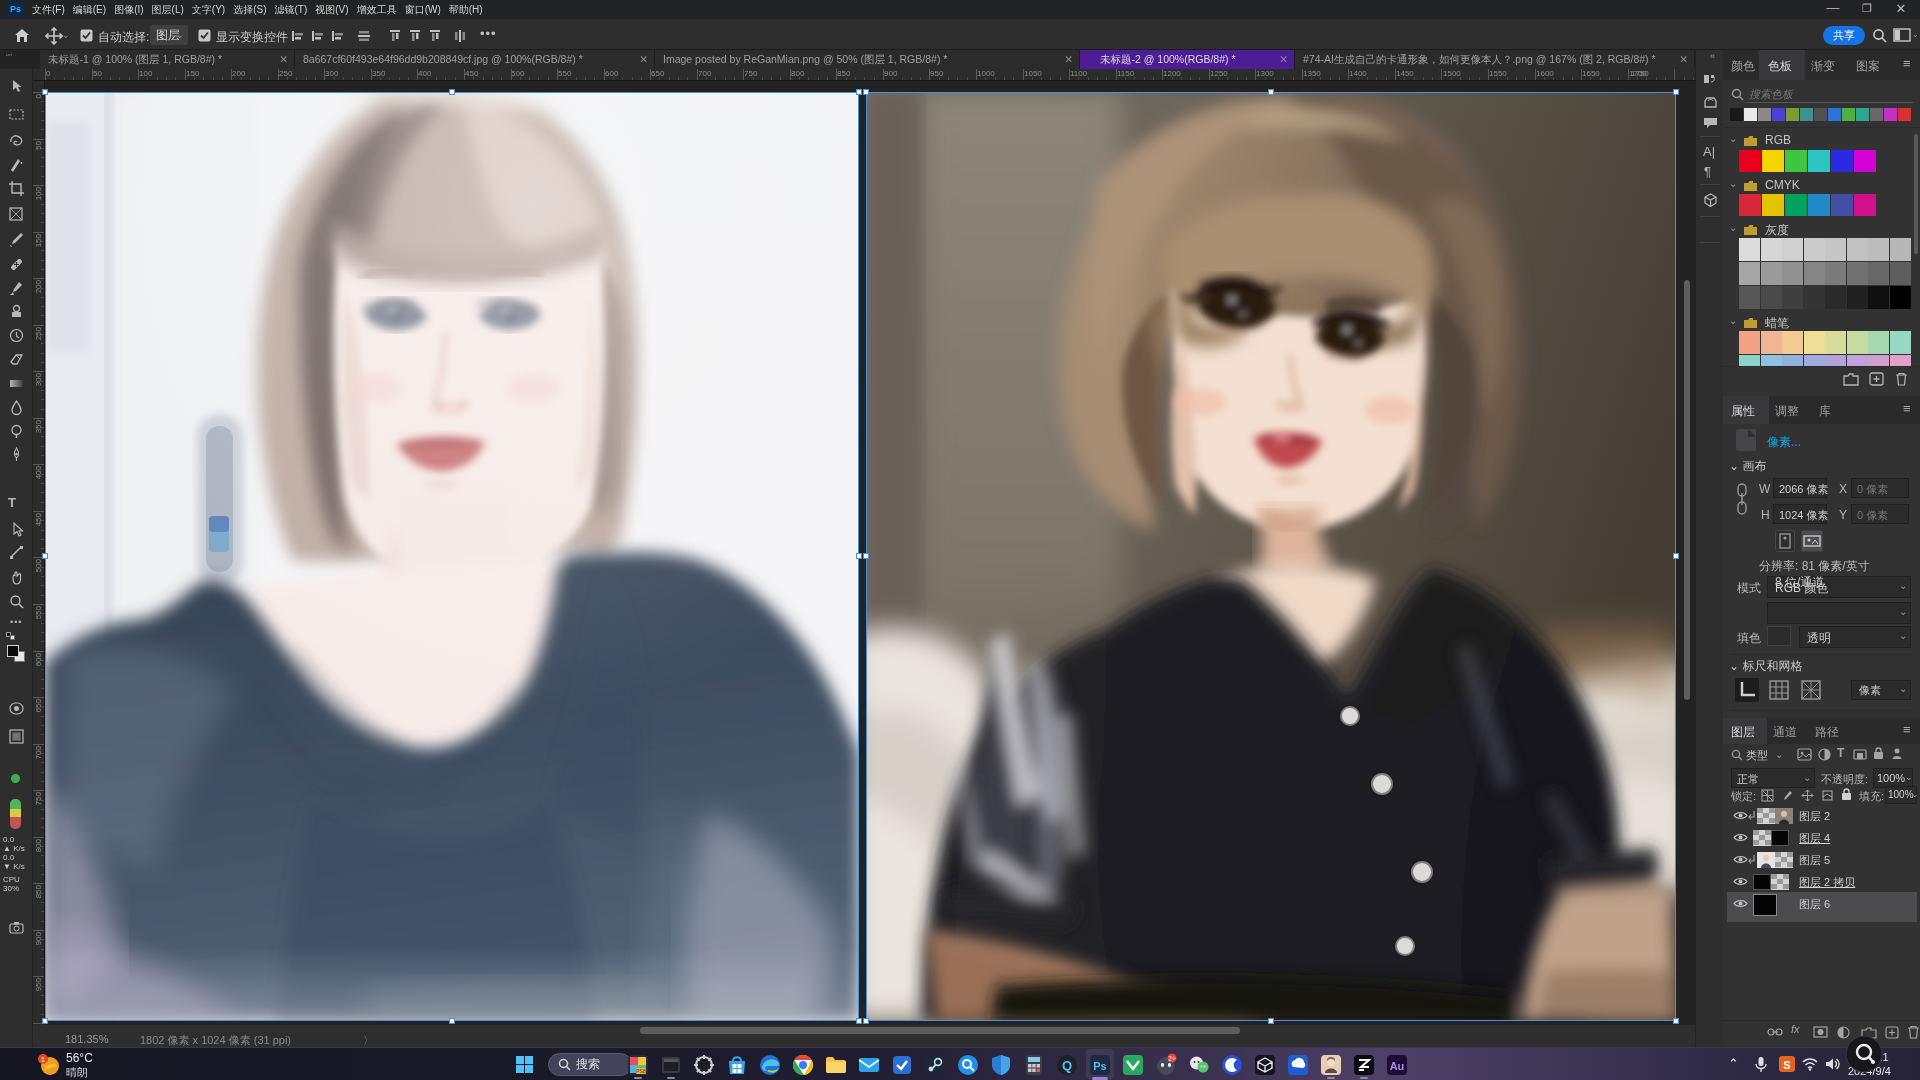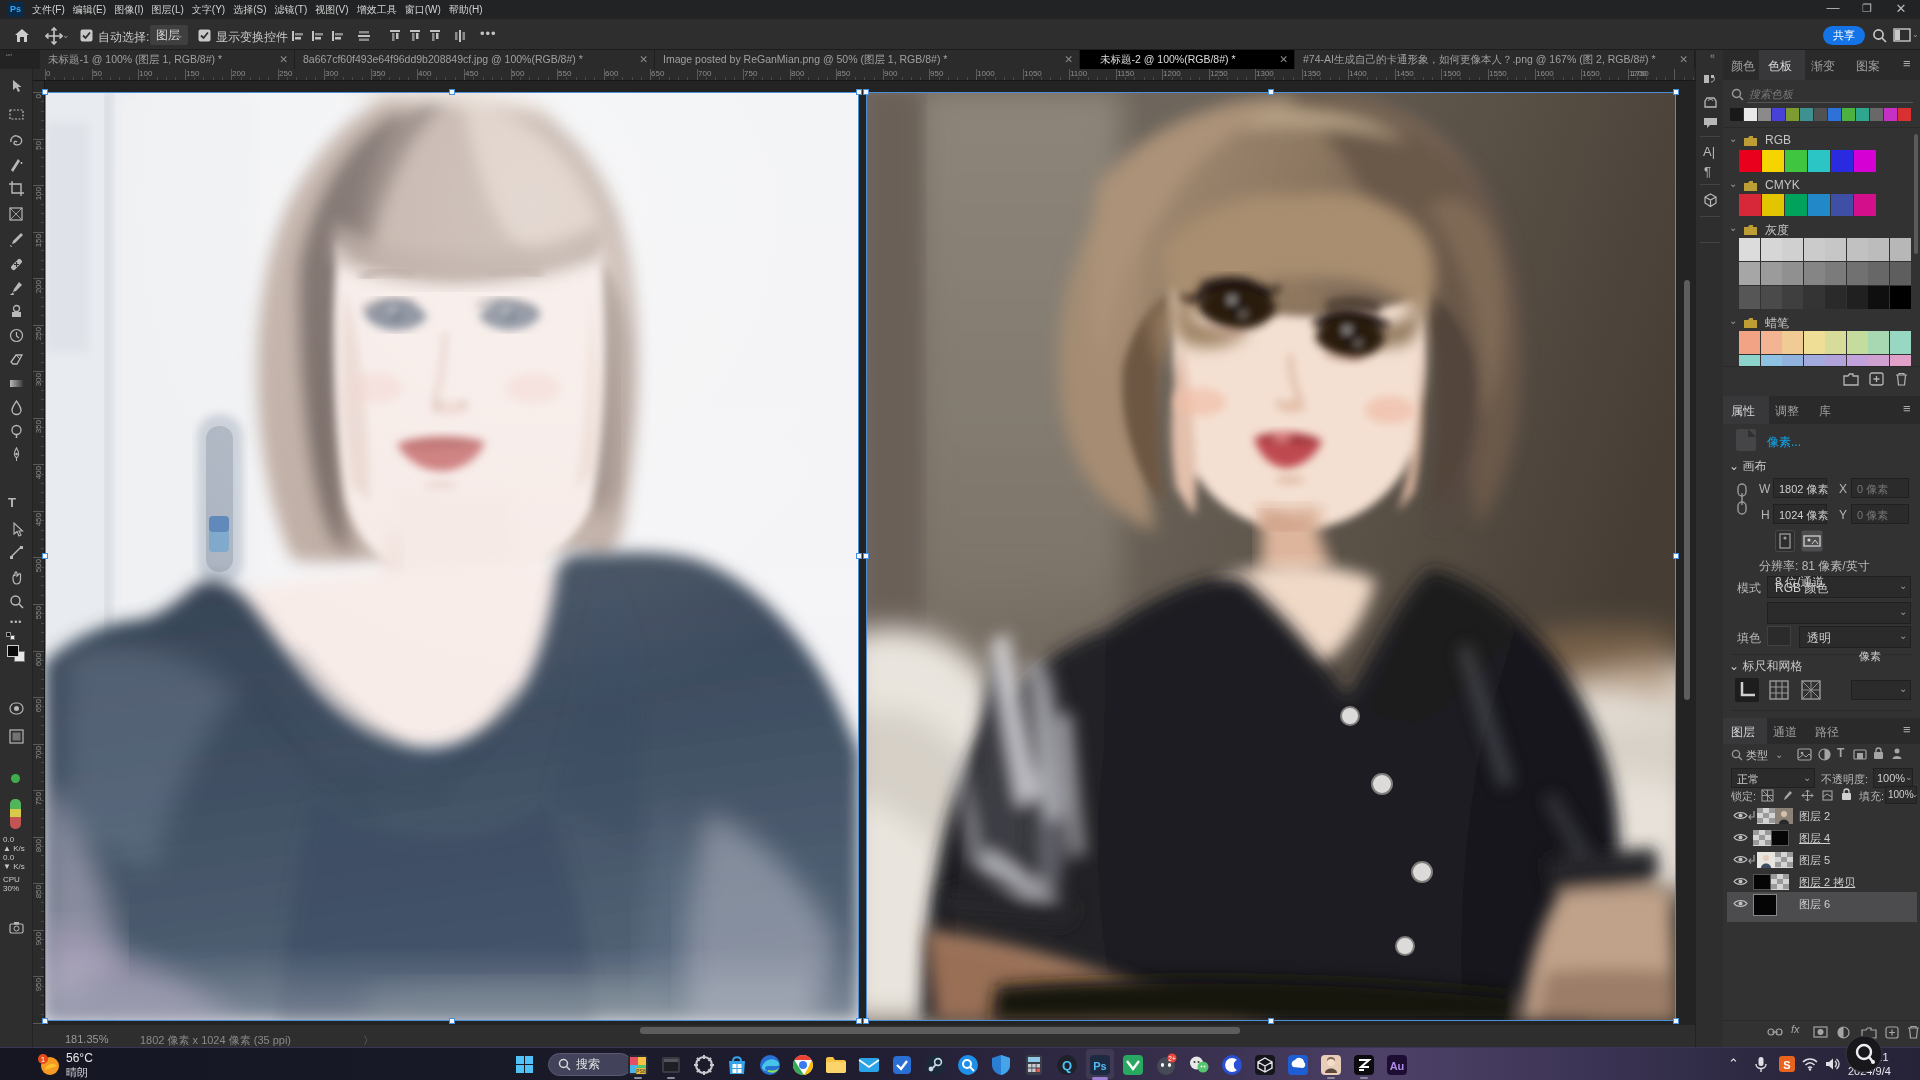--- a/index.html
+++ b/index.html
@@ -3,21 +3,21 @@
 <style>
 *{margin:0;padding:0;box-sizing:border-box;font-family:"Liberation Sans",sans-serif;}
 html,body{width:1920px;height:1080px;overflow:hidden;background:#232323;}
 #app{position:absolute;left:0;top:0;width:1920px;height:1080px;}
 .abs{position:absolute;}
 #menubar{left:0;top:0;width:1920px;height:19px;background:#222324;color:#d2d2d2;font-size:10px;}
 #menubar .mi{display:inline-block;padding:3px 4px;line-height:14px;}
 #optbar{left:0;top:19px;width:1920px;height:31px;background:#2e2e2e;border-bottom:1px solid #1c1c1c;color:#c7c7c7;font-size:12px;}
 #tabbar{left:0;top:50px;width:1920px;height:19px;background:#232323;font-size:10.5px;color:#a0a0a0;}
 .tab{position:absolute;top:0;height:19px;line-height:19px;padding:0 8px;background:#2b2b2b;border-right:1px solid #1d1d1d;white-space:nowrap;overflow:hidden;}
-.tab.active{background:#000000;color:#dfdfdf;padding-left:20px;}
+.tab.active{background:#4c1d95;color:#dfdfdf;padding-left:20px;}
 #toolcol{left:0;top:69px;width:33px;height:978px;background:#2e2e2e;border-right:1px solid #222;}
 #hruler{left:33px;top:69px;width:1662px;height:12px;background:#2b2b2b;border-bottom:1px solid #171717;overflow:hidden;}
 #vruler{left:33px;top:81px;width:12px;height:944px;background:#2b2b2b;border-right:1px solid #171717;overflow:hidden;}
 #pasteboard{left:45px;top:81px;width:1650px;height:944px;background:#232323;}
 #statusbar{left:33px;top:1025px;width:1662px;height:22px;background:#2e2e2e;color:#989898;font-size:11px;}
 #dockstrip{left:1695px;top:50px;width:28px;height:997px;background:#2e2e2e;border-left:1px solid #222;}
 #panels{left:1723px;top:50px;width:197px;height:997px;background:#363636;}
 #taskbar{left:0;top:1047px;width:1920px;height:33px;background:linear-gradient(90deg,#151622 0%,#181927 25%,#201d31 45%,#38304e 62%,#4e4168 72%,#3d3556 82%,#2b2840 92%,#262338 100%);border-top:1px solid #3a3458;}
 </style></head>
 <body>
@@ -789,21 +789,21 @@
     <g fill="#dddbd9" stroke="#807e7c" stroke-width="2">
       <circle cx="484" cy="624" r="9"></circle>
       <circle cx="516" cy="692" r="10"></circle>
       <circle cx="556" cy="780" r="10"></circle>
       <circle cx="539" cy="854" r="9"></circle>
     </g>
   </svg>
   </div>
   <div class="abs" id="statusbar">
     <span style="position:absolute;left:32px;top:8px;">181.35%</span>
-    <span style="position:absolute;left:107px;top:8px;color:#8a8a8a;">1802 像素 x 1024 像素 (35 ppi)</span>
+    <span style="position:absolute;left:107px;top:8px;color:#8a8a8a;">1802 像素 x 1024 像素 (31 ppi)</span>
     <span style="position:absolute;left:330px;top:8px;color:#777;">〉</span>
   </div>
   <div class="abs" id="selover" style="left:0;top:0;width:1920px;height:1080px;pointer-events:none;">
       <span class="abs" style="left:45px;top:92px;width:814px;height:929px;border:1px solid #4a90d9;"></span>
       <span class="abs" style="left:42px;top:89px;width:6px;height:6px;background:#f3f6fa;border:1px solid #4a90d9;box-sizing:border-box;"></span>
       <span class="abs" style="left:449px;top:89px;width:6px;height:6px;background:#f3f6fa;border:1px solid #4a90d9;box-sizing:border-box;"></span>
       <span class="abs" style="left:856px;top:89px;width:6px;height:6px;background:#f3f6fa;border:1px solid #4a90d9;box-sizing:border-box;"></span>
       <span class="abs" style="left:42px;top:553px;width:6px;height:6px;background:#f3f6fa;border:1px solid #4a90d9;box-sizing:border-box;"></span>
       <span class="abs" style="left:856px;top:553px;width:6px;height:6px;background:#f3f6fa;border:1px solid #4a90d9;box-sizing:border-box;"></span>
       <span class="abs" style="left:42px;top:1018px;width:6px;height:6px;background:#f3f6fa;border:1px solid #4a90d9;box-sizing:border-box;"></span>
@@ -974,21 +974,21 @@
       </svg>
       <span class="abs" style="left:44px;top:384px;color:#0ea5e9;font-size:12px;">像素...</span>
       <span class="abs" style="left:6px;top:408px;color:#c9c9c9;font-size:12px;">⌄ 画布</span>
       <svg class="abs" style="left:12px;top:432px" width="14" height="34">
         <rect x="3" y="2" width="8" height="12" rx="4" fill="none" stroke="#9a9a9a" stroke-width="1.4"></rect>
         <rect x="3" y="20" width="8" height="12" rx="4" fill="none" stroke="#9a9a9a" stroke-width="1.4"></rect>
         <path d="M7 11 L7 23" stroke="#9a9a9a" stroke-width="1.4"></path>
       </svg>
       <span class="abs" style="left:36px;top:432px;color:#b5b5b5;font-size:12px;">W</span>
       <span class="abs" style="left:50px;top:428px;width:54px;height:20px;background:#2b2b2c;border:1px solid #202021;"></span>
-      <span class="abs" style="left:56px;top:432px;color:#cfcfcf;font-size:11px;">1802 像素</span>
+      <span class="abs" style="left:56px;top:432px;color:#cfcfcf;font-size:11px;">2066 像素</span>
       <span class="abs" style="left:116px;top:432px;color:#b5b5b5;font-size:12px;">X</span>
       <span class="abs" style="left:128px;top:428px;width:58px;height:20px;background:#2b2b2c;border:1px solid #202021;"></span>
       <span class="abs" style="left:134px;top:432px;color:#777;font-size:11px;">0 像素</span>
       <span class="abs" style="left:38px;top:458px;color:#b5b5b5;font-size:12px;">H</span>
       <span class="abs" style="left:50px;top:454px;width:54px;height:20px;background:#2b2b2c;border:1px solid #202021;"></span>
       <span class="abs" style="left:56px;top:458px;color:#cfcfcf;font-size:11px;">1024 像素</span>
       <span class="abs" style="left:116px;top:458px;color:#b5b5b5;font-size:12px;">Y</span>
       <span class="abs" style="left:128px;top:454px;width:58px;height:20px;background:#2b2b2c;border:1px solid #202021;"></span>
       <span class="abs" style="left:134px;top:458px;color:#777;font-size:11px;">0 像素</span>
       <svg class="abs" style="left:52px;top:480px" width="20" height="22">
@@ -1023,21 +1023,21 @@
       </svg>
       <svg class="abs" style="left:44px;top:628px" width="24" height="24">
         <rect x="3" y="3" width="18" height="18" fill="none" stroke="#9a9a9a" stroke-width="1.4"></rect>
         <path d="M9 3 L9 21 M15 3 L15 21 M3 9 L21 9 M3 15 L21 15" stroke="#9a9a9a" stroke-width="1.1"></path>
       </svg>
       <svg class="abs" style="left:76px;top:628px" width="24" height="24">
         <rect x="3" y="3" width="18" height="18" fill="none" stroke="#9a9a9a" stroke-width="1.4"></rect>
         <path d="M3 3 L21 21 M21 3 L3 21 M12 3 L12 21 M3 12 L21 12" stroke="#9a9a9a" stroke-width="0.9"></path>
       </svg>
       <span class="abs" style="left:128px;top:630px;width:60px;height:20px;background:#2b2b2c;border:1px solid #202021;"></span>
-      <span class="abs" style="left:136px;top:599px;color:#cfcfcf;font-size:11px;">像素</span>
+      <span class="abs" style="left:136px;top:633px;color:#cfcfcf;font-size:11px;">像素</span>
       <span class="abs" style="left:176px;top:633px;color:#999;font-size:10px;">⌄</span>
       <span class="abs" style="left:8px;top:660px;width:182px;height:1px;background:#2a2a2b;"></span>
       <span class="abs" style="left:6px;top:650px;"></span>
       <span class="abs" style="left:0px;top:668px;width:197px;height:329px;background:#323233;"></span>
       <span class="abs" style="left:0px;top:668px;width:197px;height:26px;background:#2a2a2b;"></span>
       <span class="abs" style="left:0px;top:668px;width:44px;height:26px;background:#38383a;"></span>
       <span class="abs" style="left:8px;top:674px;color:#d8d8d8;font-size:12px;">图层</span>
       <span class="abs" style="left:50px;top:674px;color:#9f9f9f;font-size:12px;">通道</span>
       <span class="abs" style="left:92px;top:674px;color:#9f9f9f;font-size:12px;">路径</span>
       <span class="abs" style="left:180px;top:672px;color:#aaa;font-size:13px;">≡</span>

